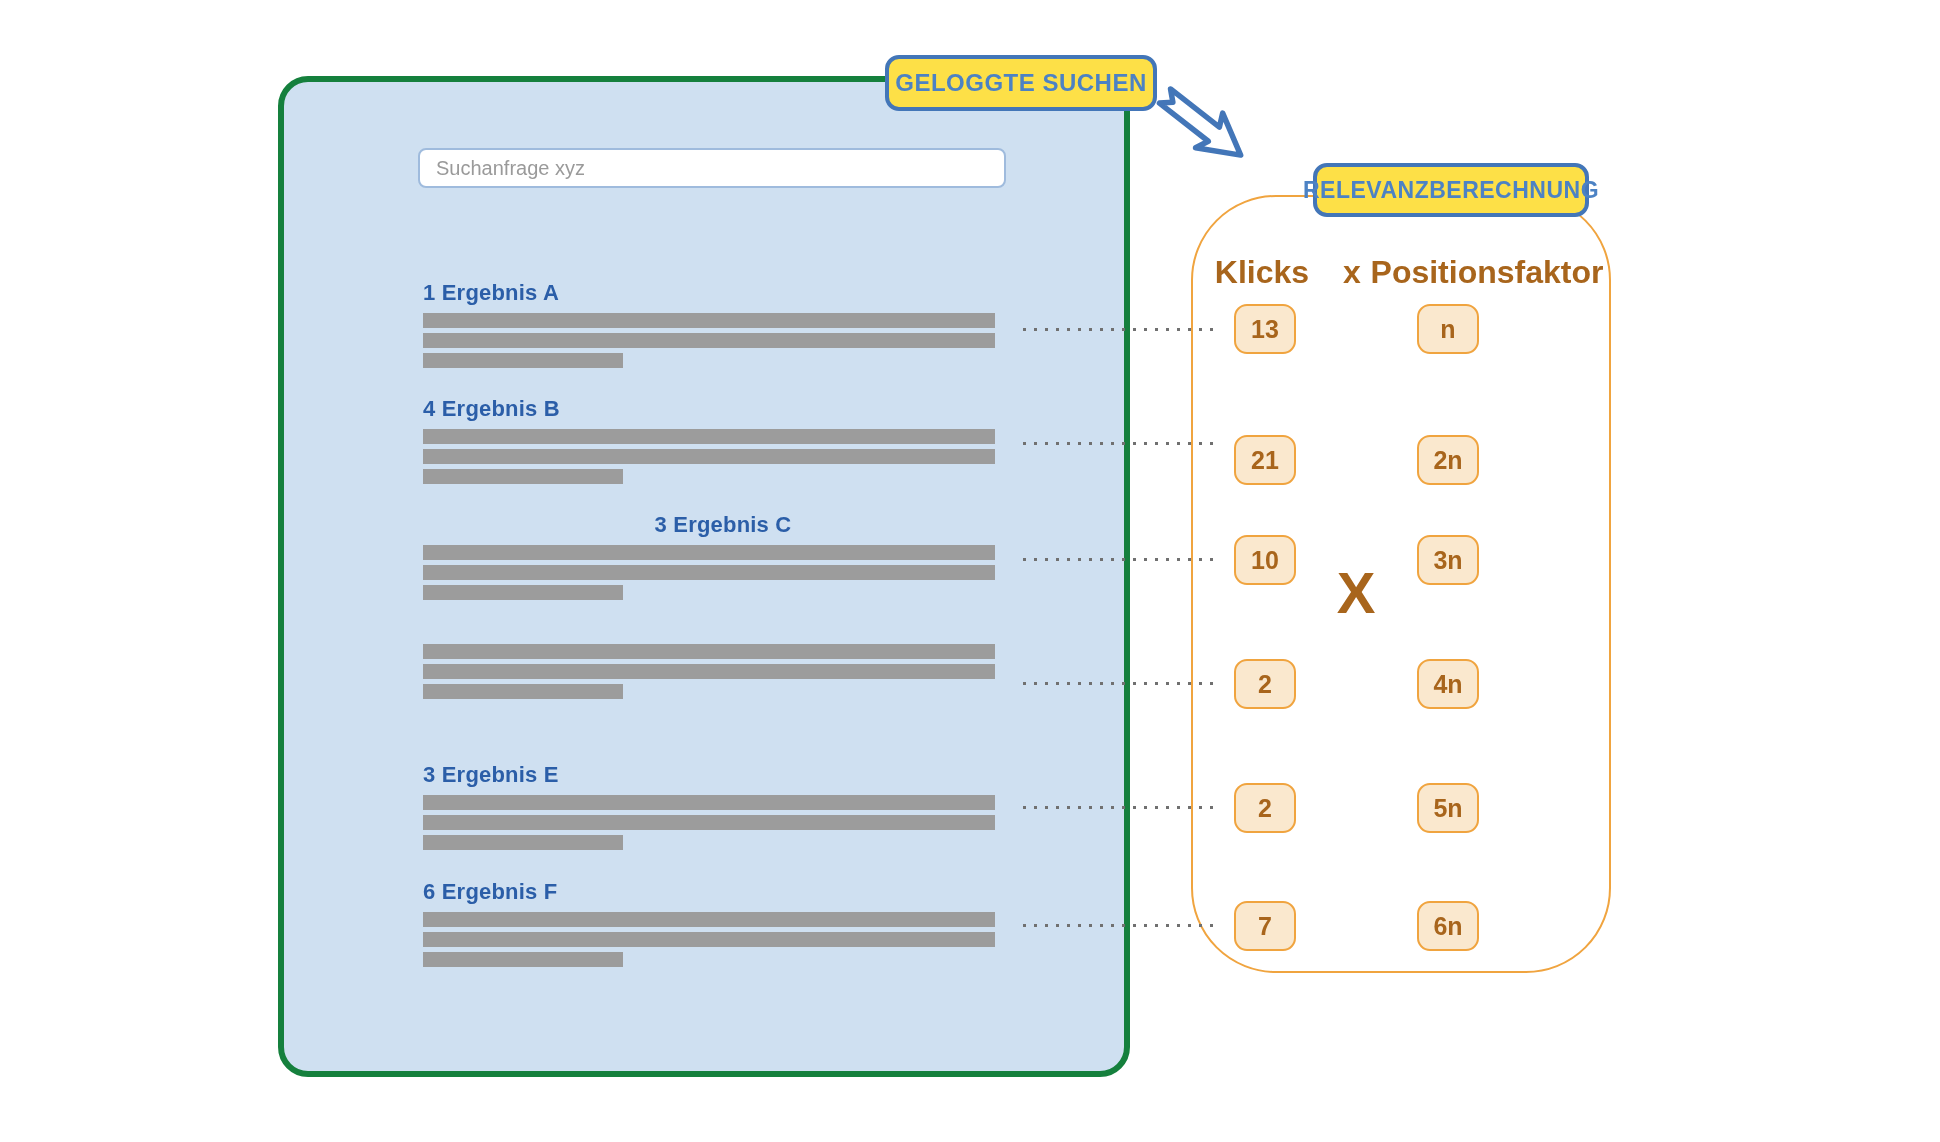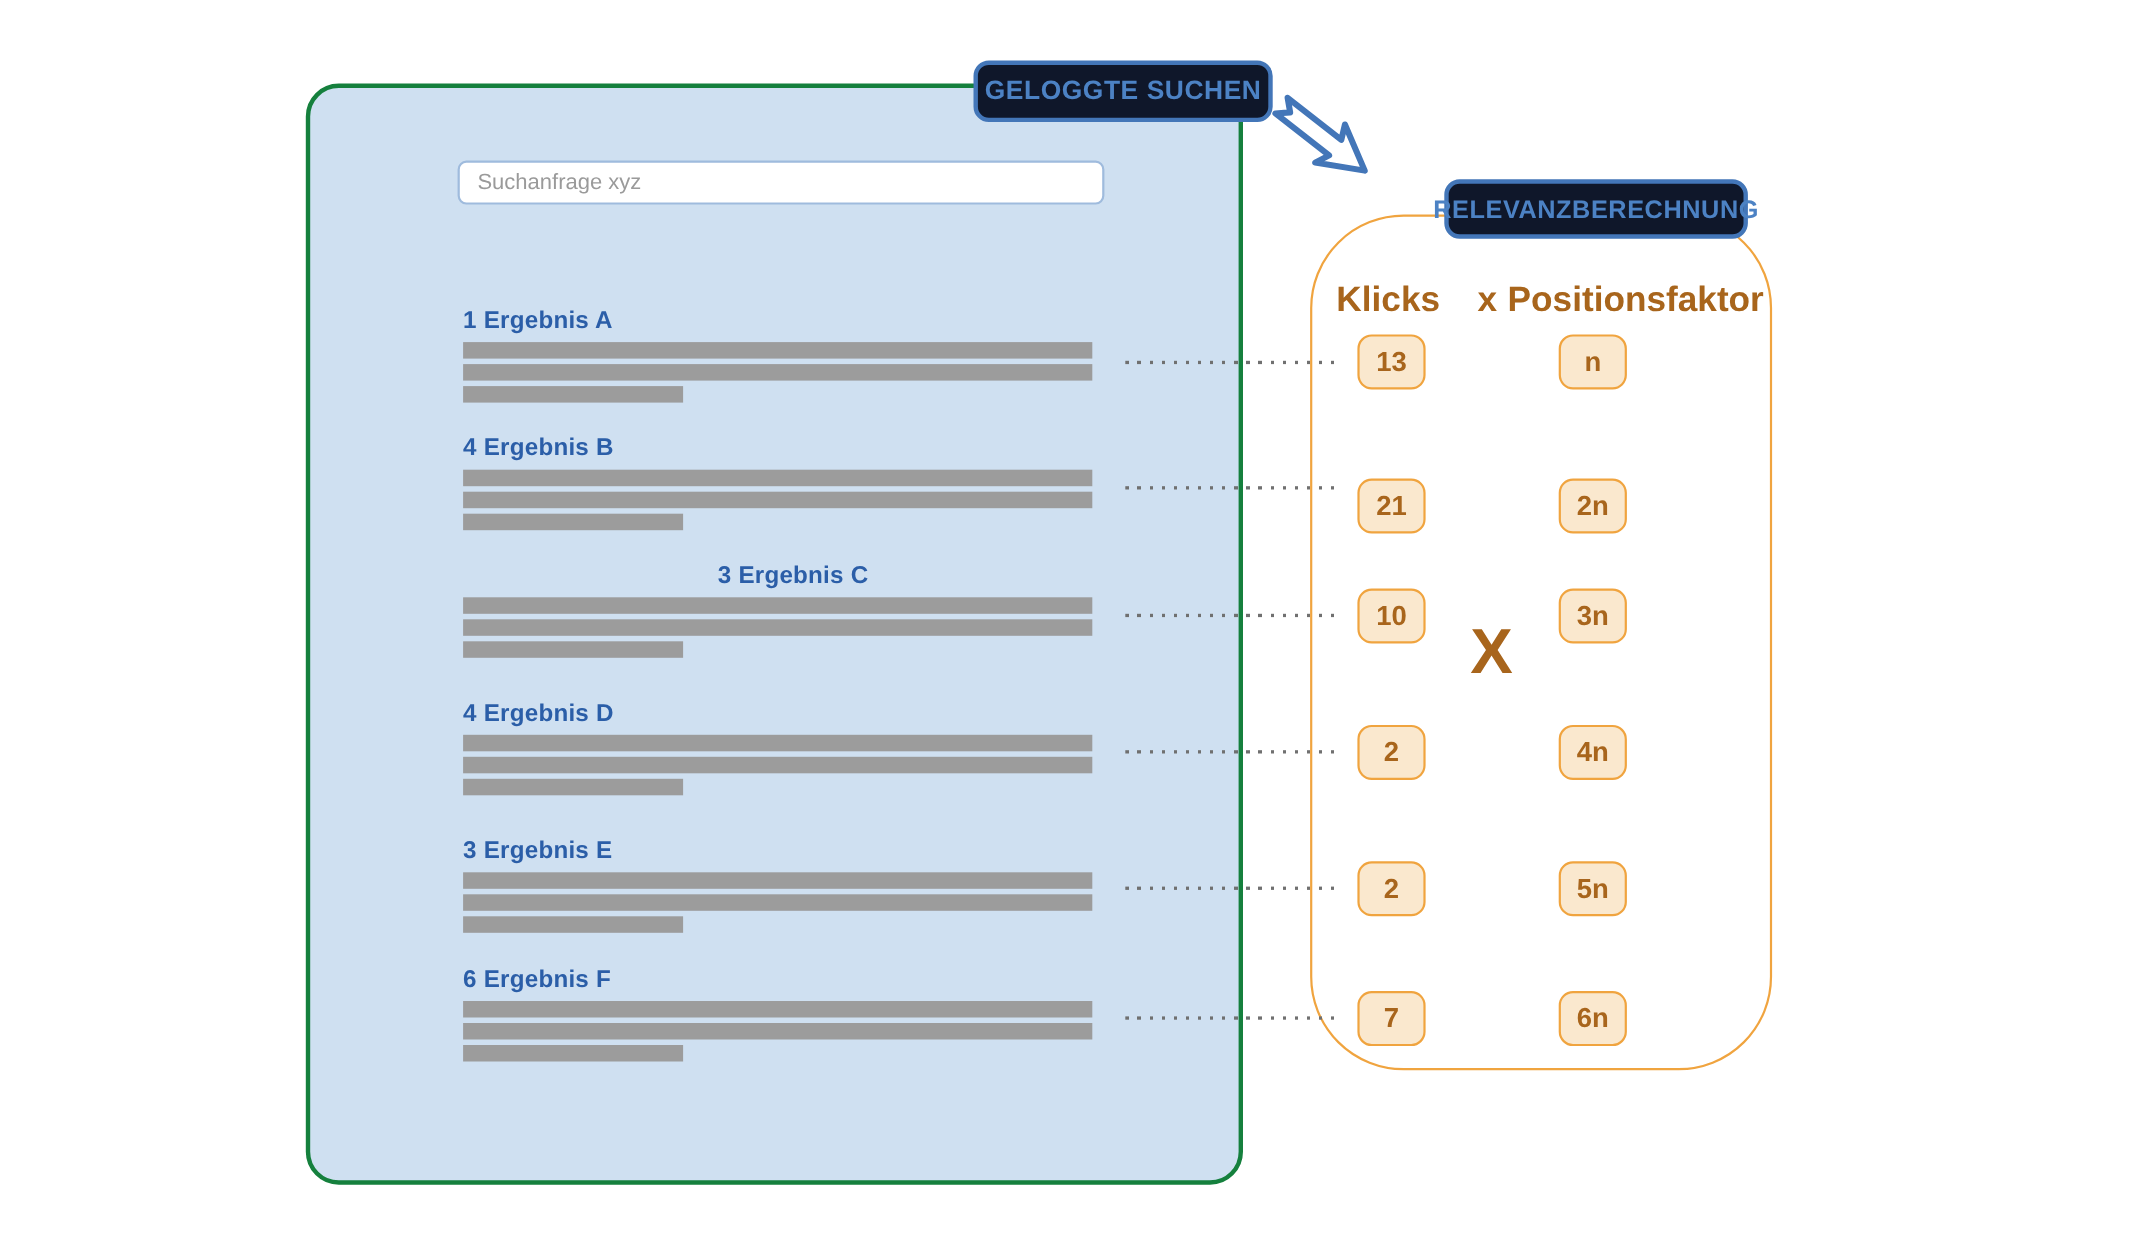--- a/index.html
+++ b/index.html
@@ -1,21 +1,21 @@
 <!DOCTYPE html>
 <html><head>
 <meta charset="utf-8">
 <style>
   * { margin:0; padding:0; box-sizing:border-box; }
   html,body { width:1940px; height:1142px; background:#ffffff;
               font-family:"Liberation Sans", sans-serif; position:relative; overflow:hidden; }
 
   
   .blue-panel { position:absolute; left:278px; top:76px; width:852px; height:1001px;
-                background:#CFE0F1; border:4px solid #15803d; border-radius:30px; z-index:1; }
+                background:#CFE0F1; border:6px solid #15803d; border-radius:30px; z-index:1; }
 
   .search-input { position:absolute; left:134px; top:66px; width:588px; height:40px;
                   background:#ffffff; border:2px solid #9FBBDD; border-radius:8px;
                   font-family:"Liberation Sans", sans-serif; font-size:20px; color:#555;
                   padding:0 16px; outline:none; }
   .search-input::placeholder { color:#9A9A9A; opacity:1; }
 
   .result-row { position:absolute; left:139px; width:600px; }
   .result-row .r-title { font-size:22px; font-weight:bold; color:#2B5EA8;
                          height:26px; line-height:26px; letter-spacing:0.2px; }
@@ -25,21 +25,21 @@
   .row-1 { top:198px; } .row-2 { top:314px; } .row-3 { top:430px;text-align:center; }
   .row-4 { top:555px; } .row-5 { top:680px; } .row-6 { top:797px; }
 
   
   .dot-line { position:absolute; left:1023px; width:190px; height:3px; z-index:4;
               background-image:repeating-linear-gradient(90deg, #707070 0 3px, transparent 3px 11px); }
   .dl-1 { top:328px; } .dl-2 { top:442px; } .dl-3 { top:558px; }
   .dl-4 { top:682px; } .dl-5 { top:806px; } .dl-6 { top:924px; }
 
   
-  .tag { position:absolute; background:#0f172a; border:4px solid #4376B8; border-radius:14px;
+  .tag { position:absolute; background:#fde047; border:4px solid #4376B8; border-radius:14px;
          color:#4C82C4; font-weight:bold; letter-spacing:0.5px; z-index:6;
          display:flex; align-items:center; justify-content:center; white-space:nowrap; }
   .tag-logged    { left:885px;  top:55px;  width:272px; height:56px; font-size:24px; }
   .tag-relevance { left:1273px; top:163px; width:276px; height:54px; font-size:23px;margin-left:40px; }
 
   .arrow-wrap { position:absolute; left:1148px; top:76px; width:115px; height:95px; z-index:5; }
 
   
   .orange-panel { position:absolute; left:1191px; top:195px; width:420px; height:778px;
                   background:#ffffff; border:2px solid #F0A43F; border-radius:85px; z-index:2; }
@@ -78,21 +78,20 @@
     <div class="bar"></div>
     <div class="bar short"></div>
   </div>
   <div class="result-row row-3">
     <div class="r-title">3 Ergebnis C</div>
     <div class="bar first"></div>
     <div class="bar"></div>
     <div class="bar short"></div>
   </div>
   <div class="result-row row-4">
-    <div class="r-title">4 Ergebnis D</div>
     <div class="bar first"></div>
     <div class="bar"></div>
     <div class="bar short"></div>
   </div>
   <div class="result-row row-5">
     <div class="r-title">3 Ergebnis E</div>
     <div class="bar first"></div>
     <div class="bar"></div>
     <div class="bar short"></div>
   </div>

